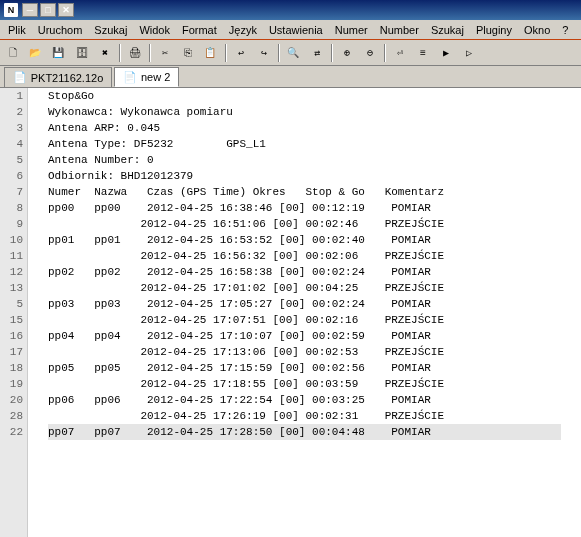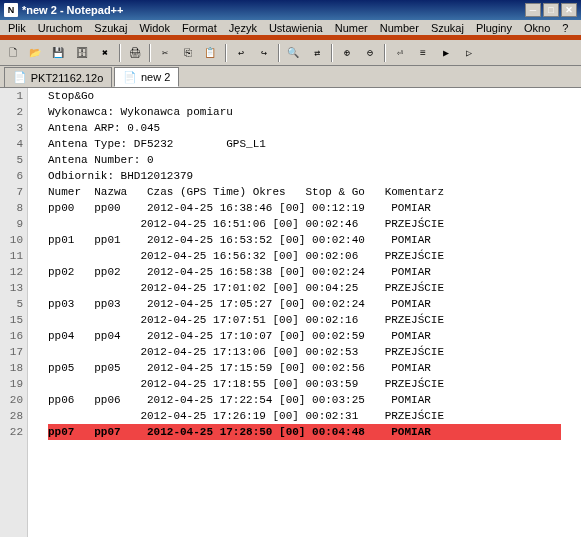--- a/index.html
+++ b/index.html
@@ -56,21 +56,21 @@
       font-family: 'Tahoma', sans-serif;
     }
 
     
     .menu-bar {
       background: #d4d0c8;
       height: 20px;
       display: flex;
       align-items: center;
       padding: 0 2px;
-      border-bottom: 5px solid #c2410c;
+      border-bottom: 1px solid #c2410c;
       font-family: 'Tahoma', sans-serif;
       font-size: 11px;
     }
     .menu-item {
       padding: 2px 6px;
       cursor: pointer;
       color: #000;
     }
 
     
@@ -161,30 +161,28 @@
       overflow-x: auto;
       white-space: pre;
     }
     .code-line {
       height: 16px;
       line-height: 16px;
       font-size: 11px;
       color: #000;
     }
     .code-line.highlighted {
-      background: #ef4444;
-      font-weight: bold;
+      background: #e5e5e5;
     }
   </style>
 </head>
 <body>
 
 <div class="title-bar">
   <div class="title-bar-icon">N</div>
-  <div class="title-bar-title">*new 2 - Notepad++</div>
   <div class="title-bar-buttons">
     <div class="title-bar-btn">─</div>
     <div class="title-bar-btn">□</div>
     <div class="title-bar-btn">✕</div>
   </div>
 </div>
 
 <div class="menu-bar">
 <div class="menu-item">Plik</div>
     <div class="menu-item">Uruchom</div>

